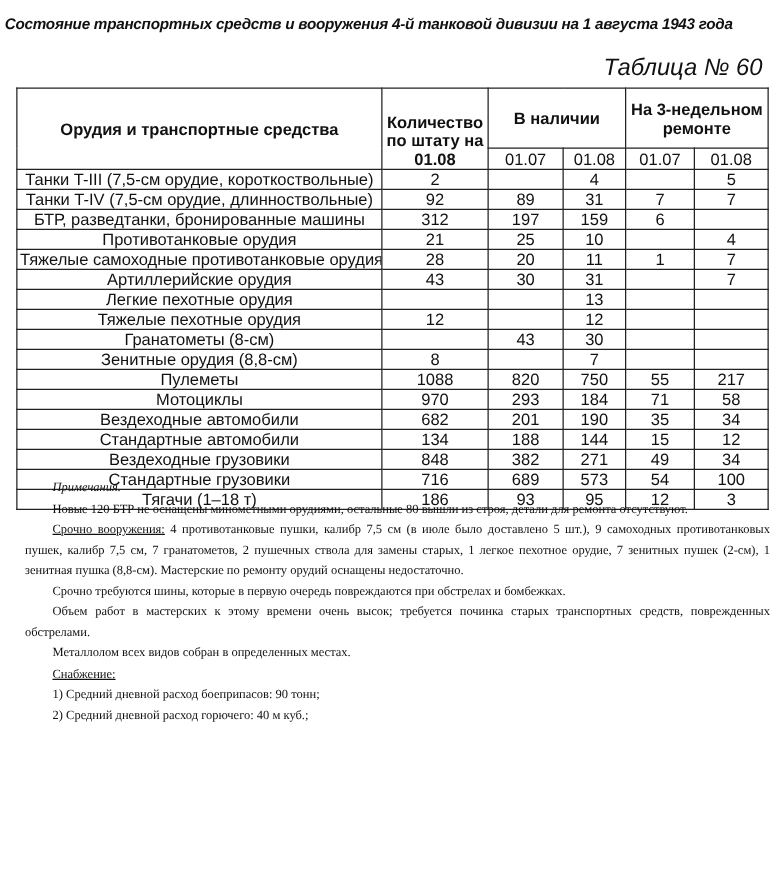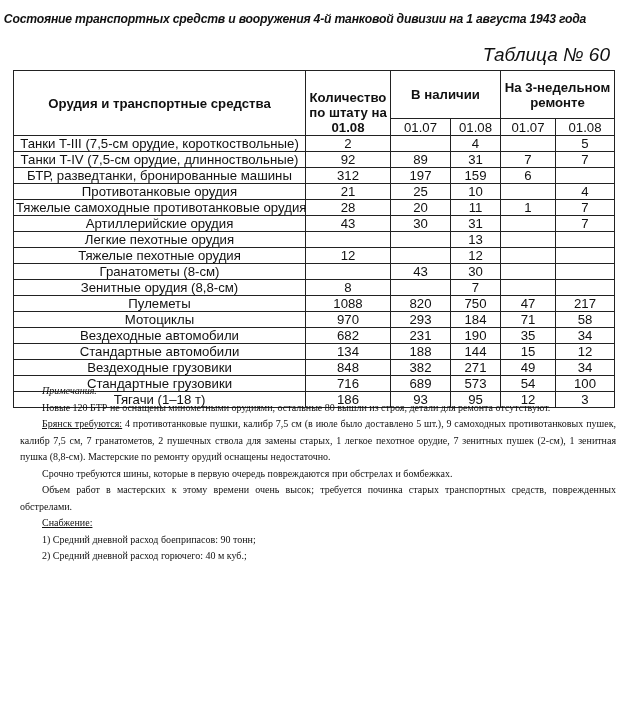--- a/index.html
+++ b/index.html
@@ -145,35 +145,35 @@
         <td class="num"></td>
         <td class="num">7</td>
         <td class="num"></td>
         <td class="num"></td>
       </tr>
       <tr>
         <td class="name">Пулеметы</td>
         <td class="num">1088</td>
         <td class="num">820</td>
         <td class="num">750</td>
-        <td class="num">47</td>
+        <td class="num">55</td>
         <td class="num">217</td>
       </tr>
       <tr>
         <td class="name">Мотоциклы</td>
         <td class="num">970</td>
         <td class="num">293</td>
         <td class="num">184</td>
         <td class="num">71</td>
         <td class="num">58</td>
       </tr>
       <tr>
         <td class="name">Вездеходные автомобили</td>
         <td class="num">682</td>
-        <td class="num">231</td>
+        <td class="num">201</td>
         <td class="num">190</td>
         <td class="num">35</td>
         <td class="num">34</td>
       </tr>
       <tr>
         <td class="name">Стандартные автомобили</td>
         <td class="num">134</td>
         <td class="num">188</td>
         <td class="num">144</td>
         <td class="num">15</td>
@@ -202,20 +202,21 @@
         <td class="num">95</td>
         <td class="num">12</td>
         <td class="num">3</td>
       </tr>
     </tbody>
 </table>
 
 <div class="notes">
   <p><span class="it">Примечания.</span></p>
   <p>Новые 120 БТР не оснащены минометными орудиями, остальные 80 вышли из строя, детали для ремонта отсутствуют.</p>
-  <p><span class="u">Брянск требуются:</span><span> 4 противотанковые пушки, калибр 7,5 см (в июле было доставлено 5 шт.), 9 самоходных противотанковых пушек, калибр 7,5 см, 7 гранатометов, 2 пушечных ствола для замены старых, 1 легкое пехотное орудие, 7 зенитных пушек (2-см), 1 зенитная пушка (8,8-см). Мастерские по ремонту орудий оснащены недостаточно.</span></p>
+  <p><span class="u">Срочно вооружения:</span><span> 4 противотанковые пушки, калибр 7,5 см (в июле было доставлено 5 шт.), 9 самоходных противотанковых пушек, калибр 7,5 см, 7 гранатометов, 2 пушечных ствола для замены старых, 1 легкое пехотное орудие, 7 зенитных пушек (2-см), 1 зенитная пушка (8,8-см). Мастерские по ремонту орудий оснащены недостаточно.</span></p>
   <p>Срочно требуются шины, которые в первую очередь повреждаются при обстрелах и бомбежках.</p>
   <p>Объем работ в мастерских к этому времени очень высок; требуется починка старых транспортных средств, поврежденных обстрелами.</p>
+  <p>Металлолом всех видов собран в определенных местах.</p>
   <p><span class="u">Снабжение:</span></p>
   <p>1) Средний дневной расход боеприпасов: 90 тонн;</p>
   <p>2) Средний дневной расход горючего: 40 м куб.;</p>
 
 </div>
 
 </body></html>

